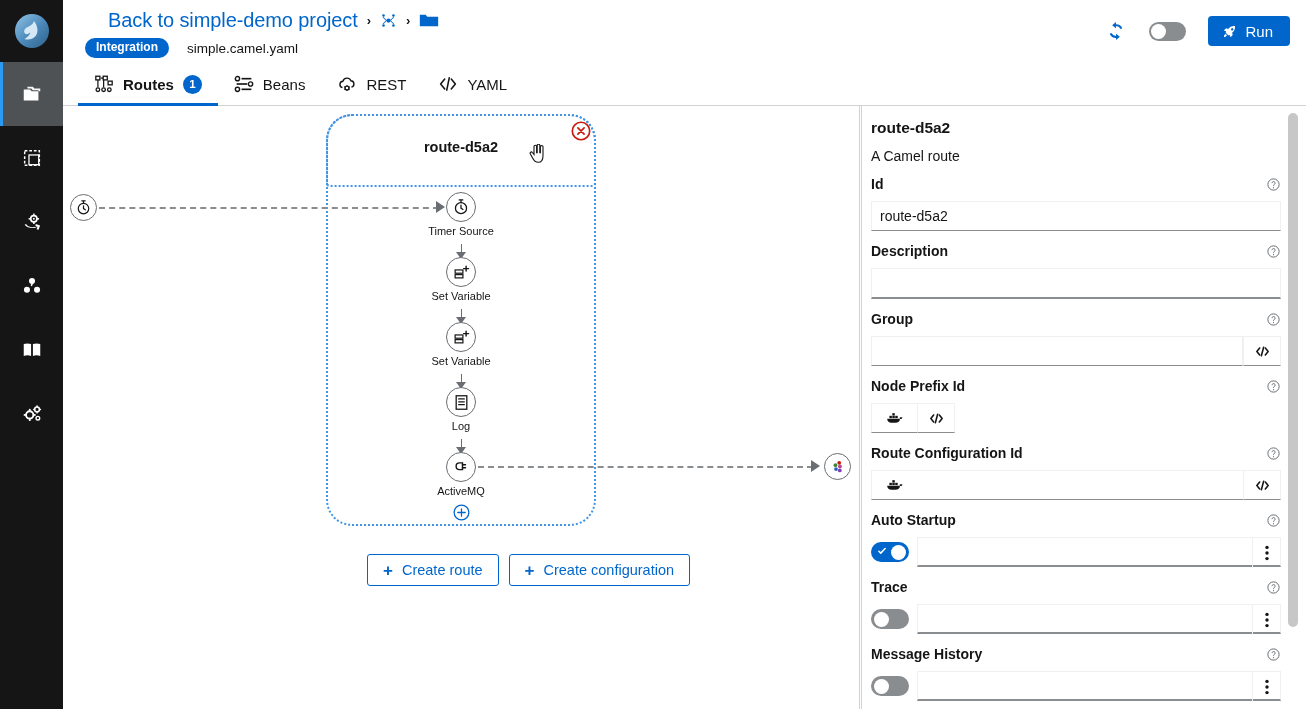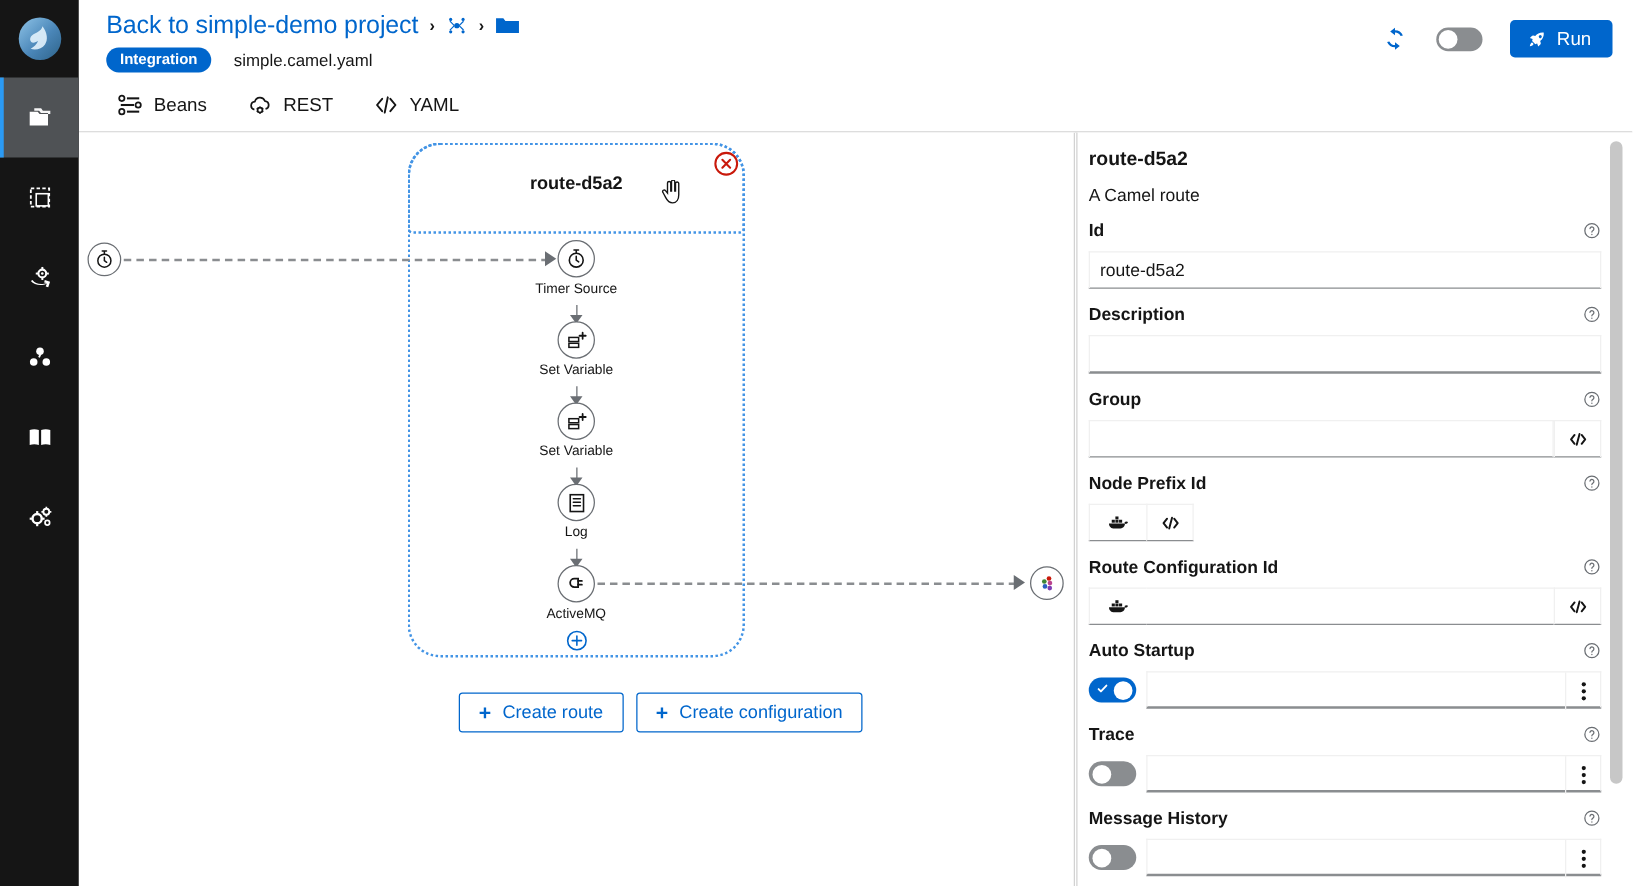--- a/index.html
+++ b/index.html
@@ -33,20 +33,21 @@
   
   .header {
     position: absolute; left: 63px; top: 0; right: 0; height: 62px;
     background: #fff; display: flex; align-items: center;
   }
   .hdr-left { position: absolute; left: 22px; top: 7px; }
   .crumbline { display: flex; align-items: center; gap: 9px; height: 26px; }
   .crumb-title {
     color: #0066cc; font-size: 20px; font-weight: 400; letter-spacing: -0.1px;
     cursor: pointer;
+    margin-left: 23px;
   }
   .crumb-sep { color: #151515; font-size: 13px; font-weight: 700; line-height: 1; }
   .crumb-icon { display: flex; align-items: center; }
   .metaline { display: flex; align-items: center; gap: 18px; margin-top: 5px; }
   .badge {
     background: #0066cc; color: #fff; font-size: 12px; font-weight: 600;
     border-radius: 20px; padding: 3px 11px 4px; line-height: 1.1;
   }
   .filename { color: #151515; font-size: 13.5px; }
 
@@ -358,20 +359,37 @@
         <svg width="15" height="15" viewBox="0 0 24 24" fill="#fff">
           <path d="M20.5 3.2c-4.6-.4-8 1.4-10.6 4.6L7.4 7A2 2 0 005.6 7.6L3 10.3l3.6 1.3c-.3.8-.5 1.6-.7 2.4l4.1 4.1c.8-.2 1.6-.4 2.4-.7l1.3 3.6 2.7-2.6a2 2 0 00.6-1.8l-.8-2.5c3.2-2.6 5-6 4.6-10.6zM15 9.8a1.9 1.9 0 112.7-2.7A1.9 1.9 0 0115 9.8z"></path>
           <path d="M4.3 17.2c-1 1-1.3 3.6-1.3 3.6s2.6-.3 3.6-1.3a1.7 1.7 0 10-2.3-2.3z"></path>
         </svg>
         <span>Run</span>
       </button>
     </div>
   </div>
 
   <div class="tabs">
+    <div class="tab active">
+      <span style="display:flex;">
+        <svg width="20" height="18" viewBox="0 0 24 22" fill="#151515">
+          <rect x="2" y="1.5" width="5" height="4.5" fill="none" stroke="#151515" stroke-width="1.6"></rect>
+          <rect x="11" y="1.5" width="5" height="4.5" fill="none" stroke="#151515" stroke-width="1.6"></rect>
+          <rect x="17" y="7.5" width="5" height="4.5" fill="none" stroke="#151515" stroke-width="1.6"></rect>
+          <circle cx="4.5" cy="18" r="2.2" fill="none" stroke="#151515" stroke-width="1.6"></circle>
+          <circle cx="11.5" cy="18" r="2.2" fill="none" stroke="#151515" stroke-width="1.6"></circle>
+          <circle cx="18.5" cy="18" r="2.2" fill="none" stroke="#151515" stroke-width="1.6"></circle>
+          <rect x="8.2" y="3" width="2.6" height="1.5"></rect>
+          <rect x="3.8" y="6" width="1.5" height="9"></rect>
+          <rect x="10.8" y="6" width="1.5" height="9"></rect>
+        </svg>
+      </span>
+      <span>Routes</span>
+      <span class="tab-count">1</span>
+    </div>
 
     <div class="tab">
       <span style="display:flex;">
         <svg width="20" height="18" viewBox="0 0 24 22" fill="#151515">
           <circle cx="4" cy="4.5" r="2.6" fill="none" stroke="#151515" stroke-width="1.7"></circle>
           <rect x="9" y="3.5" width="12" height="2"></rect>
           <rect x="3" y="10" width="13" height="2"></rect>
           <circle cx="20" cy="11" r="2.6" fill="none" stroke="#151515" stroke-width="1.7"></circle>
           <circle cx="4" cy="17.5" r="2.6" fill="none" stroke="#151515" stroke-width="1.7"></circle>
           <rect x="9" y="16.5" width="12" height="2"></rect>

